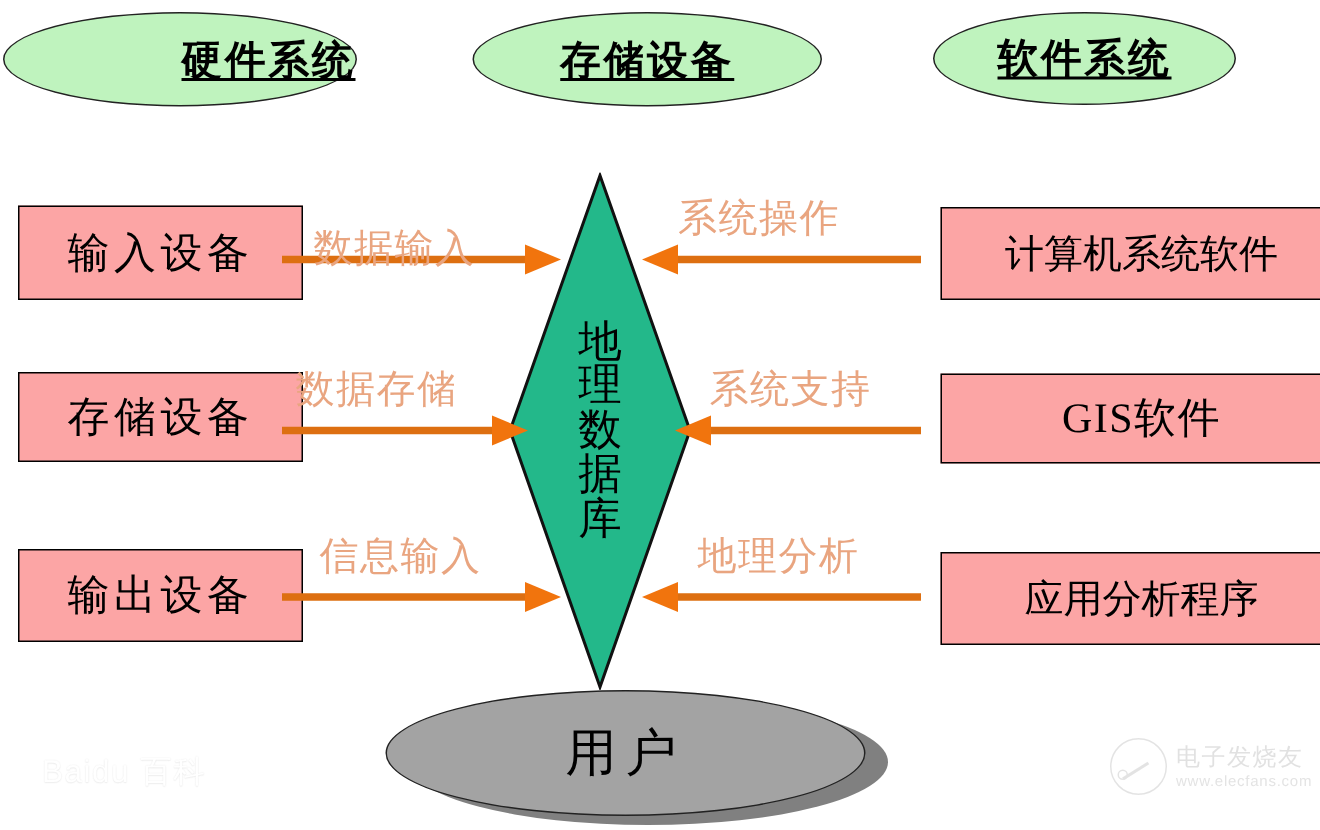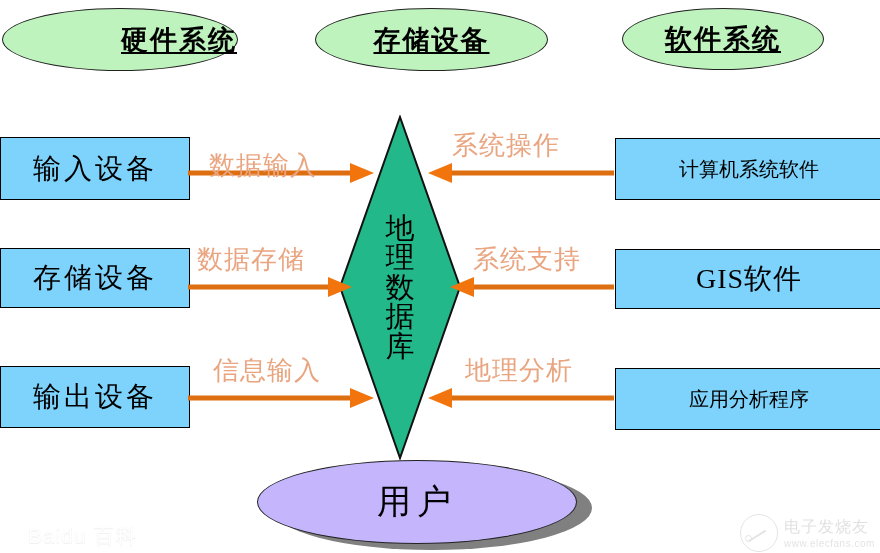--- a/index.html
+++ b/index.html
@@ -36,35 +36,36 @@
     color: #000000;
     letter-spacing: 2px;
     text-decoration: underline;
     text-underline-offset: 3px;
     white-space: nowrap;
   }
 
   
   .rect {
     position: absolute;
-    background: #7dd3fc;
+    background: #fca5a5;
     border: 1.8px solid #000000;
     display: flex;
     align-items: center;
     justify-content: center;
     box-sizing: border-box;
+    margin-left: 12px;
   }
   .rect .rlabel {
     font-family: "Liberation Serif", "DejaVu Serif", serif;
     font-size: 28px;
     color: #000000;
     letter-spacing: 3px;
     white-space: nowrap;
   }
-  .rect.compact .rlabel { letter-spacing: 0px; font-size: 20px; }
+  .rect.compact .rlabel { letter-spacing: 0px; font-size: 26px; }
   .rect.bold .rlabel { font-weight: normal; letter-spacing: 1px; }
 
   
   .arrow {
     position: absolute;
     height: 26px;
   }
   .arrow svg { display: block; }
 
   .arrow-label {
@@ -101,21 +102,21 @@
   }
 
   
   #user-shadow {
     position: absolute;
     background: #808080;
     border-radius: 50%;
   }
   #user-ellipse {
     position: absolute;
-    background: #c4b5fd;
+    background: #a3a3a3;
     border: 1.5px solid #222222;
     border-radius: 50%;
     display: flex;
     align-items: center;
     justify-content: center;
     box-sizing: border-box;
   }
   #user-ellipse .elabel {
     font-family: "Liberation Serif", "DejaVu Serif", serif;
     font-size: 34px;
@@ -123,21 +124,20 @@
     letter-spacing: 6px;
     white-space: nowrap;
   }
 
   
   .watermark {
     position: absolute;
     opacity: 0.28;
     pointer-events: none;
     user-select: none;
-    margin-top: 22px;
   }
   #wm-baidu {
     left: 28px;
     top: 500px;
     font-family: "Liberation Sans", sans-serif;
     font-size: 21px;
     color: #ffffff;
     text-shadow: 0 0 1px #e8e8e8, 0 1px 1px #eeeeee;
     letter-spacing: 1px;
     opacity: 0.95;

